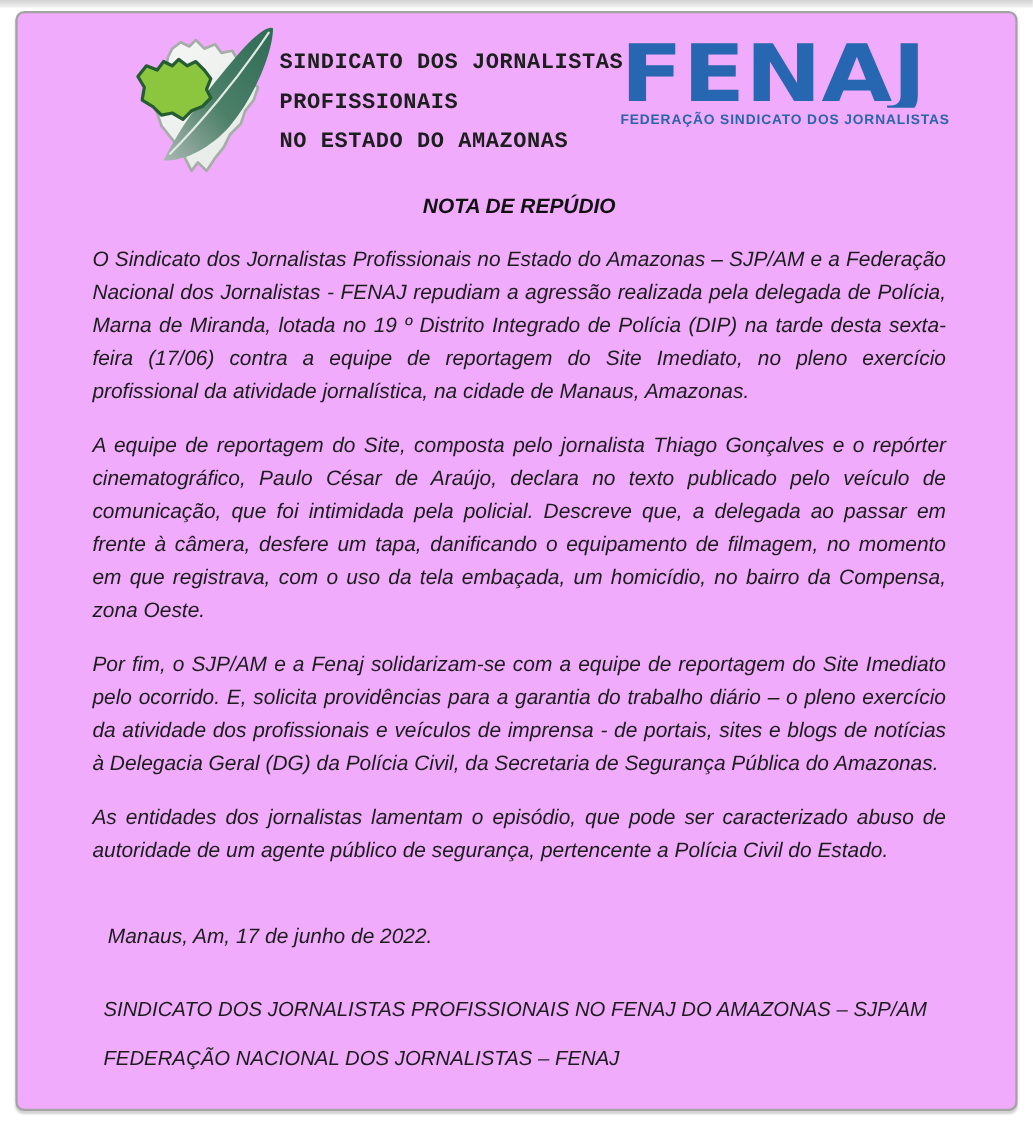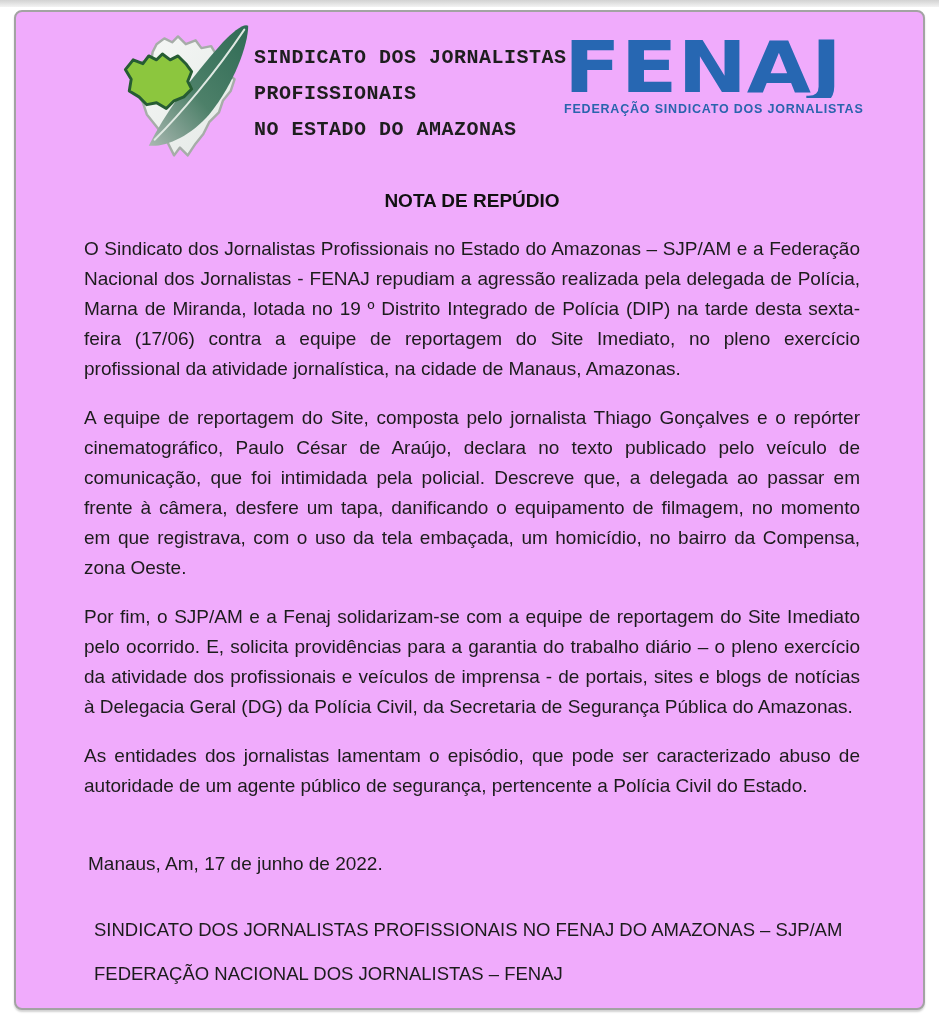--- a/index.html
+++ b/index.html
@@ -34,33 +34,34 @@
   .fenaj-logo { position: absolute; left: 548px; top: 22px; width: 310px; }
   .fenaj-acronym-svg { display: block; width: 282px; height: 64px; }
   .fenaj-subtitle {
     margin-top: 4px;
     font-size: 12.5px; font-weight: bold; letter-spacing: 0.8px;
     color: #2a64ad; white-space: nowrap;
   }
 
   
   .doc-body {
-    position: absolute; left: 68px; top: 170px; width: 776px;
+    position: absolute; left: 68px; top: 158px; width: 776px;
     color: #1c1c1c;
+    font-style: italic;
   }
   .doc-title {
     text-align: center; font-weight: bold; font-size: 19px;
     margin-top: 8px; margin-bottom: 22px; color: #111;
   }
   .doc-paragraph {
     font-size: 19px; line-height: 30px; text-align: justify;
     margin-bottom: 19px;
   }
   .doc-date {
-    font-size: 19px; margin-top: 52px; margin-left: 4px;
+    font-size: 19px; margin-top: 52px; margin-left: 14px;
   }
   .doc-signature {
     font-size: 18.5px; margin-left: 10px; white-space: nowrap;
   }
   .doc-signature.first { margin-top: 44px; }
   .doc-signature.second { margin-top: 22px; }
 </style>
 </head>
 <body>
 

